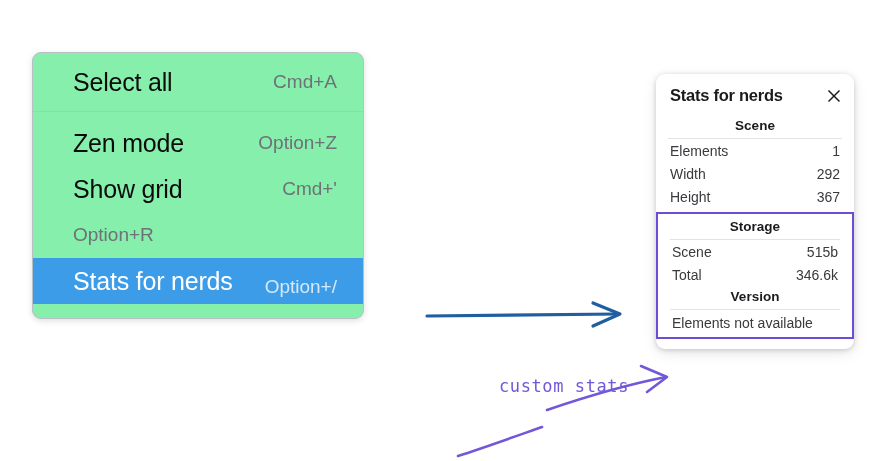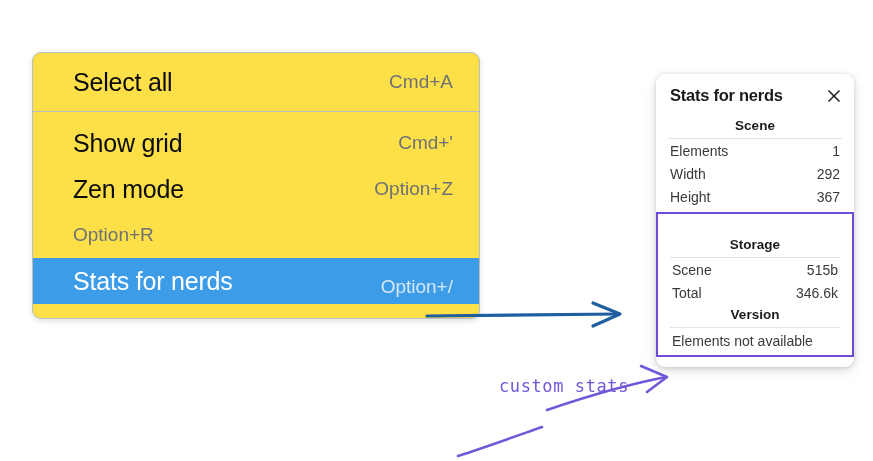--- a/index.html
+++ b/index.html
@@ -13,22 +13,22 @@
     font-family: "Liberation Sans", sans-serif;
     position: relative;
     overflow: hidden;
   }
 
   
   .context-menu {
     position: absolute;
     left: 32px;
     top: 52px;
-    width: 448px;
-    background: #fde047;
+    width: 332px;
+    background: #86efac;
     border: 1px solid #B9BFC7;
     border-radius: 9px;
     box-shadow: 0 2px 6px rgba(0,0,0,0.13);
     padding: 6px 0 0 0;
     box-sizing: border-box;
   }
   .menu-section {
     padding: 0;
   }
   .menu-section.first {
@@ -123,21 +123,21 @@
   .stat-row .k { white-space: nowrap; }
   .stat-row .v { white-space: nowrap; }
   .version-text {
     font-size: 14px;
     color: #3A3A3E;
     padding: 5px 14px 2px 14px;
   }
   .outlined {
     border: 2px solid #6F4CD8;
     margin: 4px 0 0 0;
-    padding: 20px 0 4px 0;
+    padding: 2px 0 4px 0;
   }
 
   
   .annotation-layer {
     position: absolute;
     left: 0;
     top: 0;
     width: 873px;
     height: 461px;
     pointer-events: none;
@@ -162,26 +162,26 @@
     <div class="menu-item">
       <span class="menu-label">Select all</span>
       <span class="menu-shortcut">Cmd+A</span>
     </div>
   </div>
 
   <div class="menu-separator"></div>
 
   <div class="menu-section second">
     <div class="menu-item">
+      <span class="menu-label">Zen mode</span>
+      <span class="menu-shortcut">Option+Z</span>
+    </div>
+    <div class="menu-item">
       <span class="menu-label">Show grid</span>
       <span class="menu-shortcut">Cmd+'</span>
-    </div>
-    <div class="menu-item">
-      <span class="menu-label">Zen mode</span>
-      <span class="menu-shortcut">Option+Z</span>
     </div>
     <div class="menu-item">
       <span class="menu-shortcut">Option+R</span>
     </div>
     <div class="menu-item highlighted">
       <span class="menu-label">Stats for nerds</span>
       <span class="menu-shortcut">Option+/</span>
     </div>
   </div>
 

